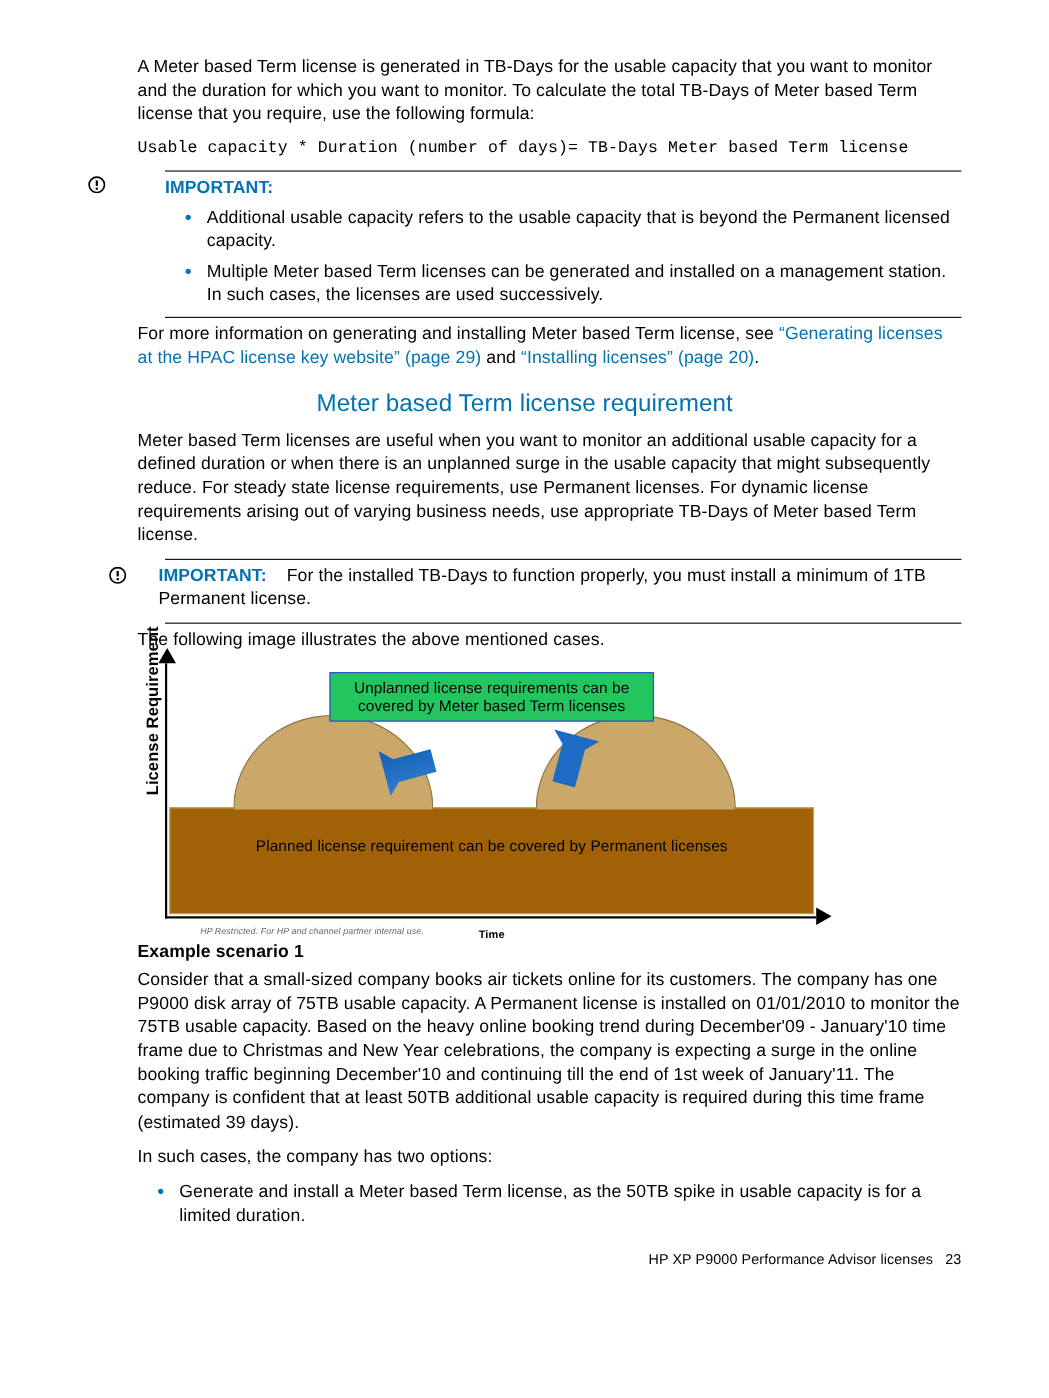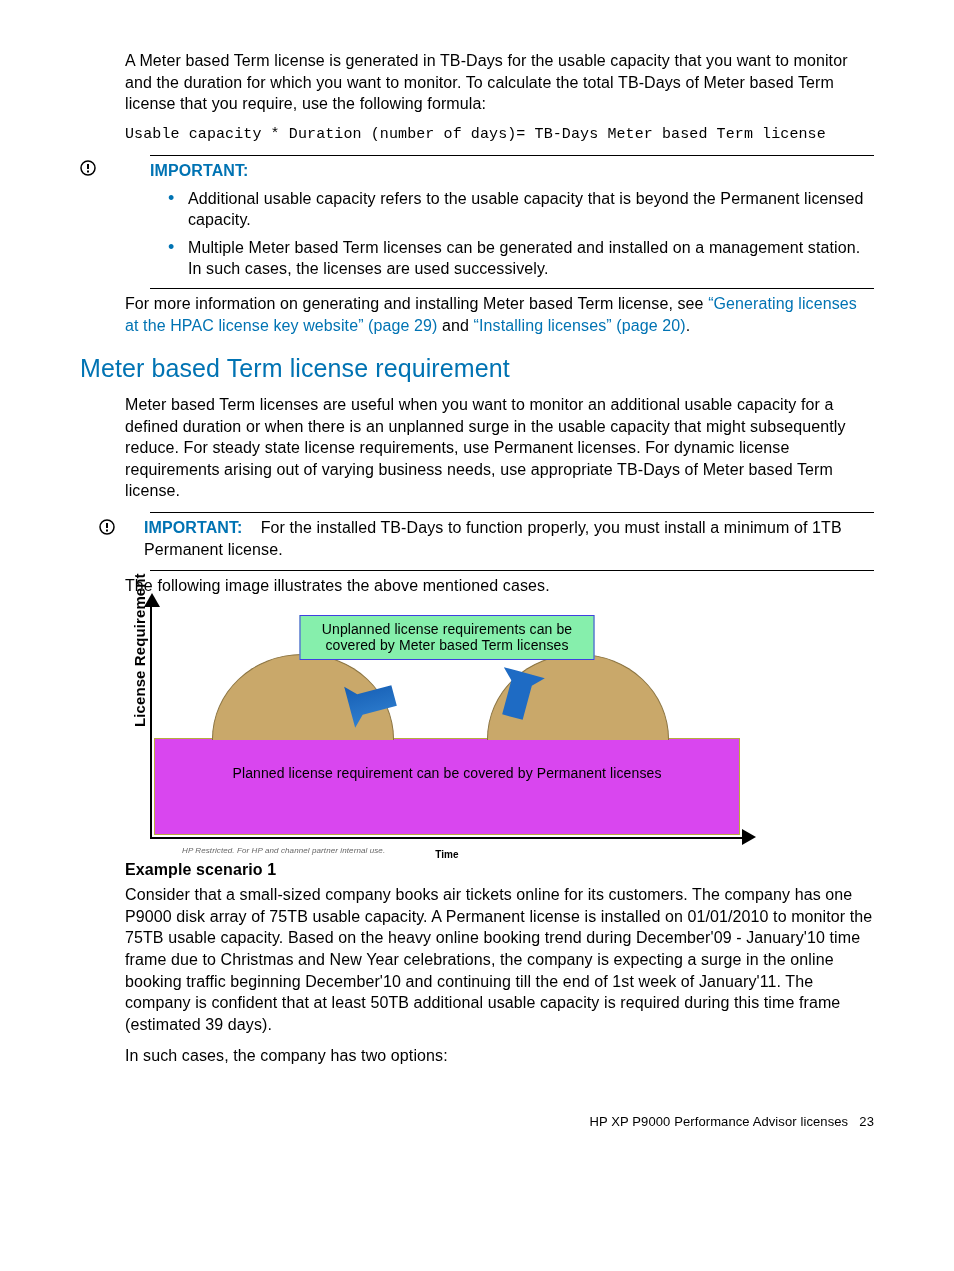--- a/index.html
+++ b/index.html
@@ -76,22 +76,23 @@
       position: absolute;
       left: -20px;
       top: -2px;
     }
     .link {
       color: #0073b3;
     }
     h3.section-title {
       color: #0073b3;
       font-weight: normal;
-      font-size: 25px;
+      font-size: 22px;
       margin: 16px 0 8px 0;
+      text-align: center;
     }
     .fig {
       margin: 10px 0 20px 70px;
       width: 590px;
       height: 230px;
       position: relative;
       border-left: 2px solid #000;
       border-bottom: 2px solid #000;
       overflow: visible;
     }
@@ -126,35 +127,35 @@
       right: -14px; bottom: -8px;
       width: 0;height: 0;
       border-top: 8px solid transparent;
       border-bottom: 8px solid transparent;
       border-left: 14px solid #000;
     }
     .planned-area {
       position: absolute;
       left: 2px; bottom: 2px; right: 2px;
       height: 95px;
-      background: #d946ef;
+      background: #a16207;
       border: 1px solid #b9ab3c;
     }
     .planned-text {
       text-align: center;
       font-size: 14px;
       padding-top: 25px;
       line-height: 1.3;
     }
     .callout {
       position: absolute;
       top: 8px;
       left: 50%;
       transform: translateX(-50%);
-      background: #86efac;
+      background: #22c55e;
       border: 1px solid #4040e0;
       padding: 5px 14px;
       font-size: 14px;
       text-align: center;
       line-height: 1.2;
       z-index: 5;
     }
     .bump {
       position: absolute;
       bottom: 97px;
@@ -181,21 +182,21 @@
       color: #666;
       font-style: italic;
     }
     .example-heading {
       font-weight: bold;
       margin: 6px 0 4px 0;
     }
     .page-footer {
       text-align: right;
       font-size: 13px;
-      margin-top: 46px;
+      margin-top: 20px;
     }
   </style>
 </head>
 <body>
 
 <div class="content-indent">
   <p>A Meter based Term license is generated in TB-Days for the usable capacity that you want to monitor and the duration for which you want to monitor. To calculate the total TB-Days of Meter based Term license that you require, use the following formula:</p>
   <div class="code">Usable capacity * Duration (number of days)= TB-Days Meter based Term license</div>
 </div>
 
@@ -269,18 +270,19 @@
     <div class="planned-text">Planned license requirement can be covered by Permanent licenses</div>
   </div>
   <div class="footer-fig">HP Restricted. For HP and channel partner internal use.</div>
 </div>
 
 <div class="content-indent">
   <p class="example-heading">Example scenario 1</p>
   <p>Consider that a small-sized company books air tickets online for its customers. The company has one P9000 disk array of 75TB usable capacity. A Permanent license is installed on 01/01/2010 to monitor the 75TB usable capacity. Based on the heavy online booking trend during December'09 - January'10 time frame due to Christmas and New Year celebrations, the company is expecting a surge in the online booking traffic beginning December'10 and continuing till the end of 1st week of January'11. The company is confident that at least 50TB additional usable capacity is required during this time frame (estimated 39 days).</p>
   <p>In such cases, the company has two options:</p>
   <ul>
+    <li>Generate and install a Meter based Term license, as the 50TB spike in usable capacity is for a limited duration.</li>
   </ul>
 </div>
 
 <div class="page-footer">
   <span>HP XP P9000 Performance Advisor licenses</span>&nbsp;&nbsp;&nbsp;<span>23</span>
 </div>
 
 </body></html>

